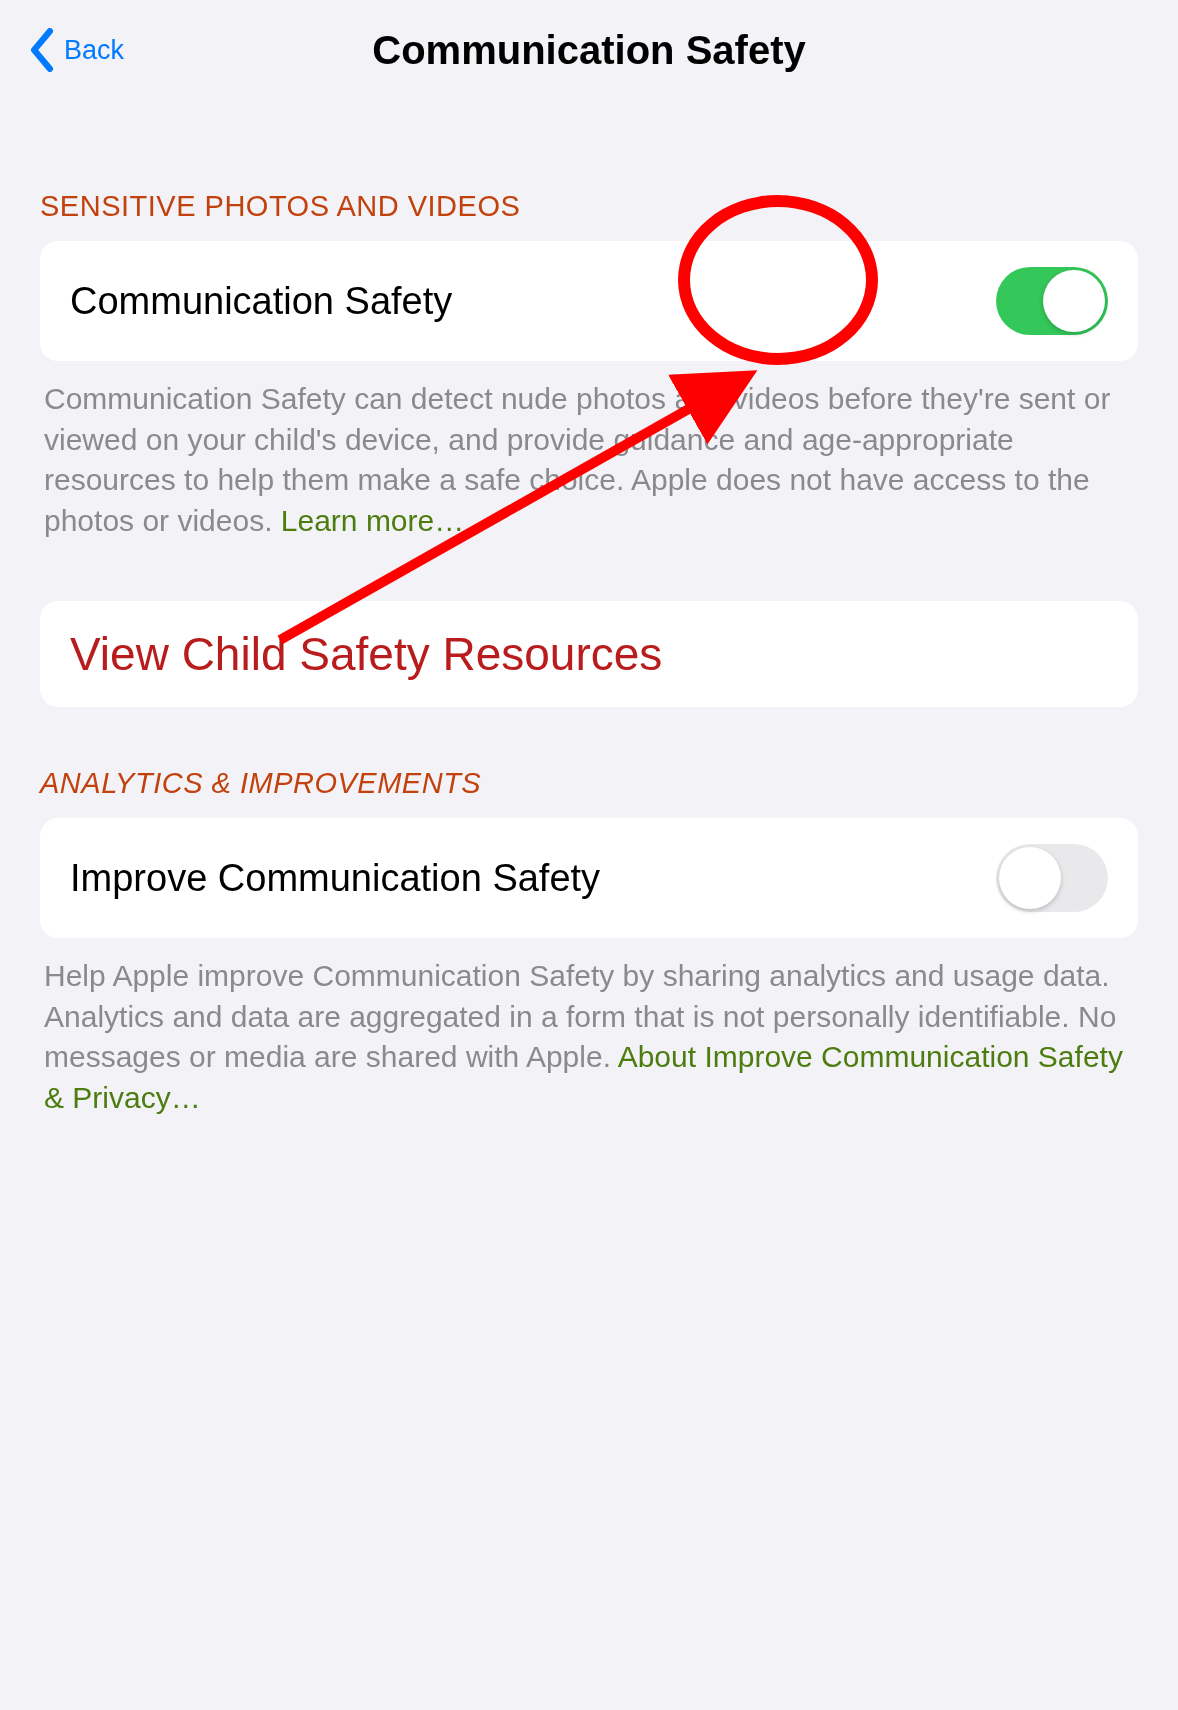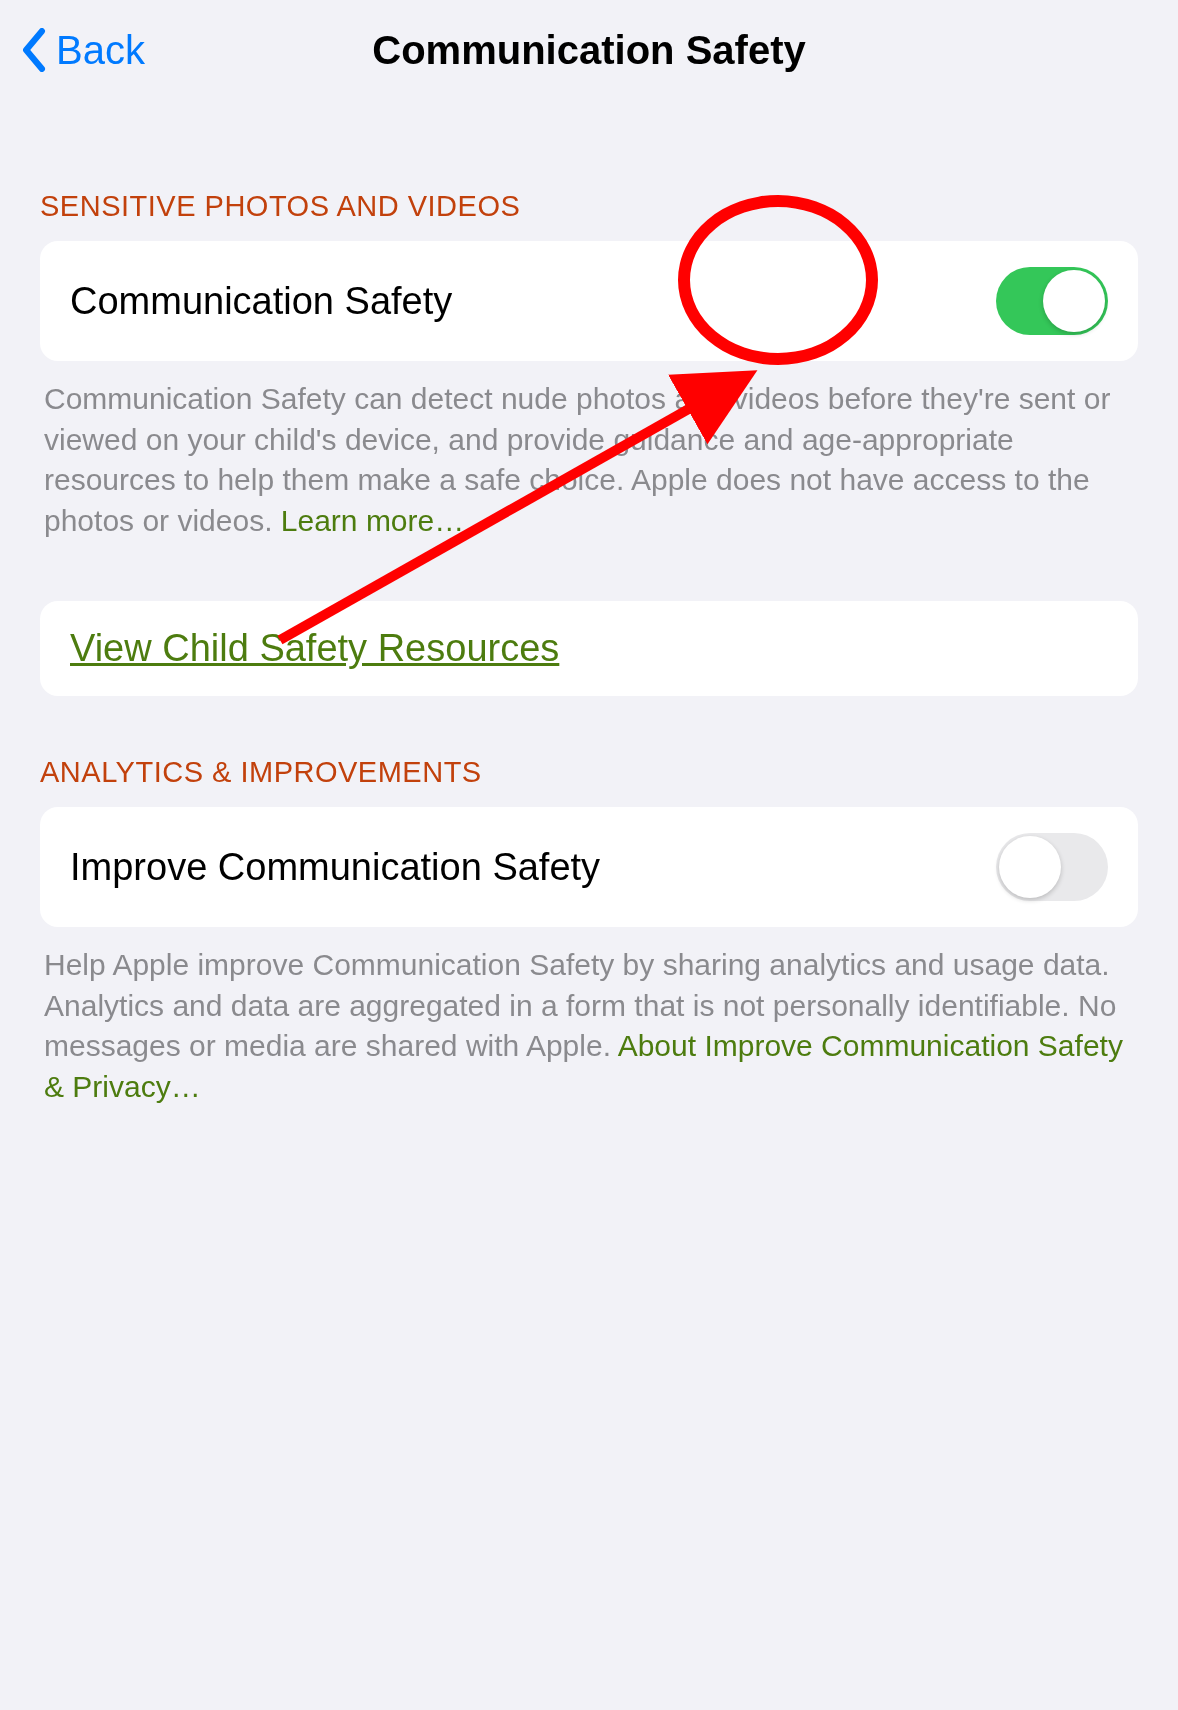--- a/index.html
+++ b/index.html
@@ -19,24 +19,24 @@
       display: flex;
       align-items: center;
       padding: 20px 20px;
       position: relative;
       height: 100px;
     }
     .back-button {
       display: flex;
       align-items: center;
       color: #007aff;
-      font-size: 40px;
+      font-size: 27px;
       cursor: pointer;
       position: absolute;
-      left: 20px;
+      left: 28px;
       text-align: right;
     }
     .chevron-left {
       width: 28px;
       height: 44px;
       margin-right: 8px;
     }
     .nav-title {
       font-size: 40px;
       font-weight: 600;
@@ -51,39 +51,39 @@
     }
     .section-header {
       font-size: 29px;
       color: #c2410c;
       letter-spacing: 0.5px;
       padding: 90px 0 18px 0;
       text-transform: uppercase;
     }
     .section-header.secondary {
       padding-top: 60px;
+      font-style: italic;
     }
     .settings-row {
       background-color: #ffffff;
       border-radius: 18px;
       padding: 26px 30px;
       display: flex;
       align-items: center;
       justify-content: space-between;
     }
     .settings-row-label {
       font-size: 38px;
       color: #000;
       font-weight: 400;
     }
     .settings-row-link {
-      font-size: 38px;
-      color: #4d7c0f;
+      font-size: 46px;
+      color: #b91c1c;
       font-weight: 400;
-      text-decoration: underline;
     }
     .toggle {
       width: 112px;
       height: 68px;
       border-radius: 34px;
       position: relative;
       cursor: pointer;
     }
     .toggle.on {
       background-color: #34c759;

